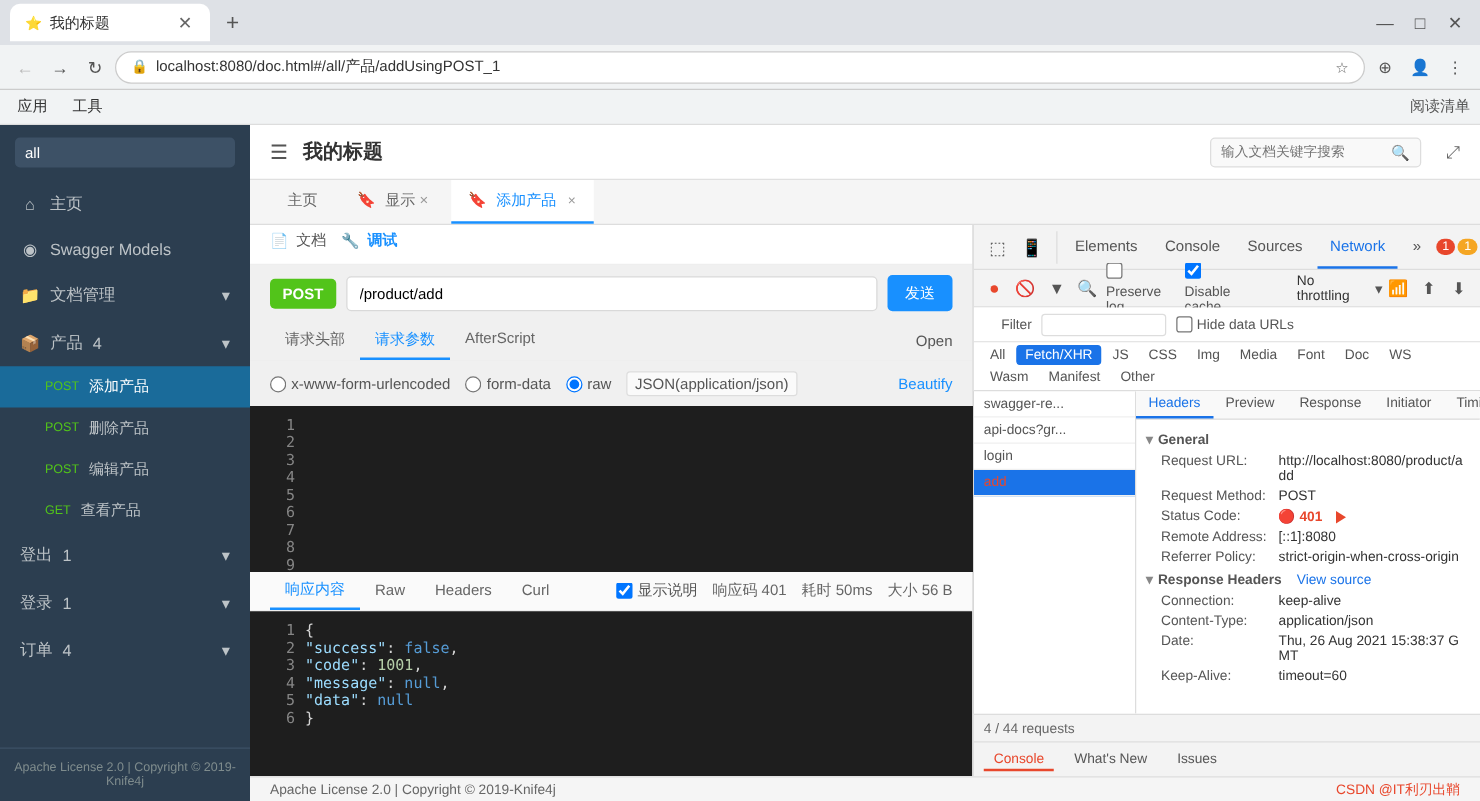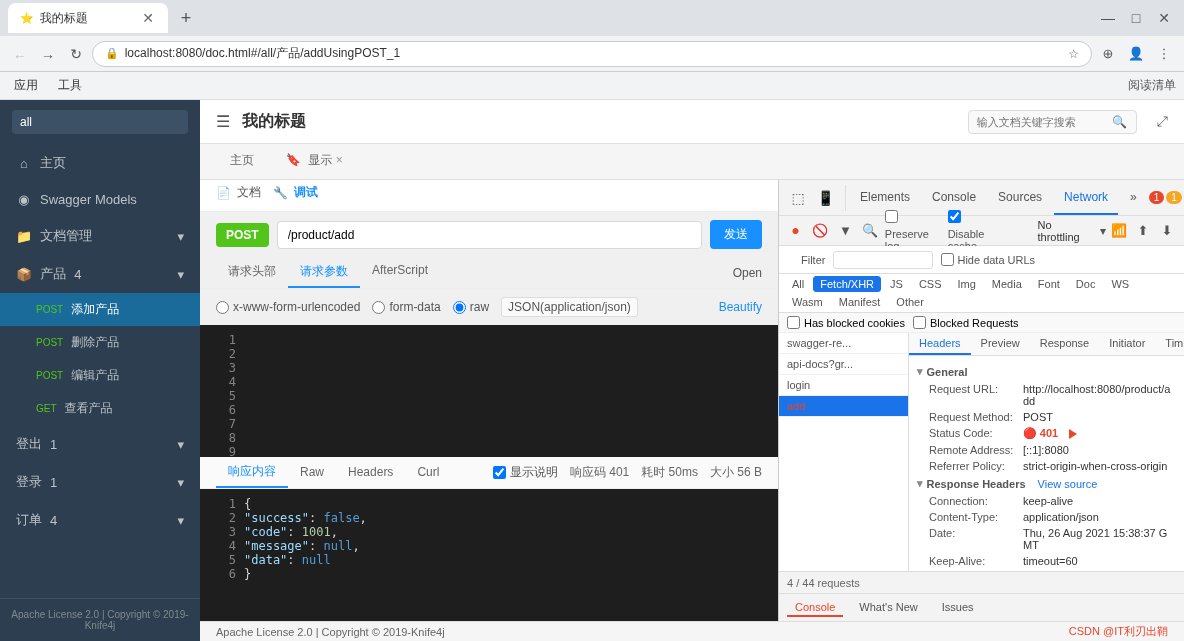--- a/index.html
+++ b/index.html
@@ -236,20 +236,25 @@
 
     <div class="page-tabs">
       <div class="page-tab">
         <span>主页</span>
       </div>
       <div class="page-tab">
         <span style="margin-right:4px;">🔖</span>
         <span>显示 </span>
         <span style="color:#999;">×</span>
       </div>
+      <div class="page-tab active">
+        <span style="margin-right:4px;">🔖</span>
+        <span>添加产品</span>
+        <span class="tab-close-x">×</span>
+      </div>
     </div>
 
     <div style="flex:1; display:flex; min-height:0;">
 
       <div style="flex:1; display:flex; flex-direction:column; min-width:0; overflow:hidden;">
 
         <div style="display:flex; gap:0; background:#fff; border-bottom:1px solid #eee; padding: 4px 16px; align-items:center;">
           <span class="api-section-label" style="margin-right:12px; font-size:12px; color:#555; cursor:pointer;">
             <span>📄</span>
             <span>文档</span>
@@ -414,30 +419,20 @@
           <span class="ft-btn">Img</span>
           <span class="ft-btn">Media</span>
           <span class="ft-btn">Font</span>
           <span class="ft-btn">Doc</span>
           <span class="ft-btn">WS</span>
           <span class="ft-btn">Wasm</span>
           <span class="ft-btn">Manifest</span>
           <span class="ft-btn">Other</span>
         </div>
 
-        <div class="has-blocked-row">
-          <label class="blocked-cb">
-            <input type="checkbox" style="">
-            <span>Has blocked cookies</span>
-          </label>
-          <label class="blocked-cb">
-            <input type="checkbox" style="">
-            <span>Blocked Requests</span>
-          </label>
-        </div>
 
         <div style="display:flex; flex:1; min-height:0; overflow:hidden;">
 
           <div class="network-requests">
             <div class="net-req-item">
               <span>swagger-re...</span>
             </div>
             <div class="net-req-item">
               <span>api-docs?gr...</span>
             </div>

